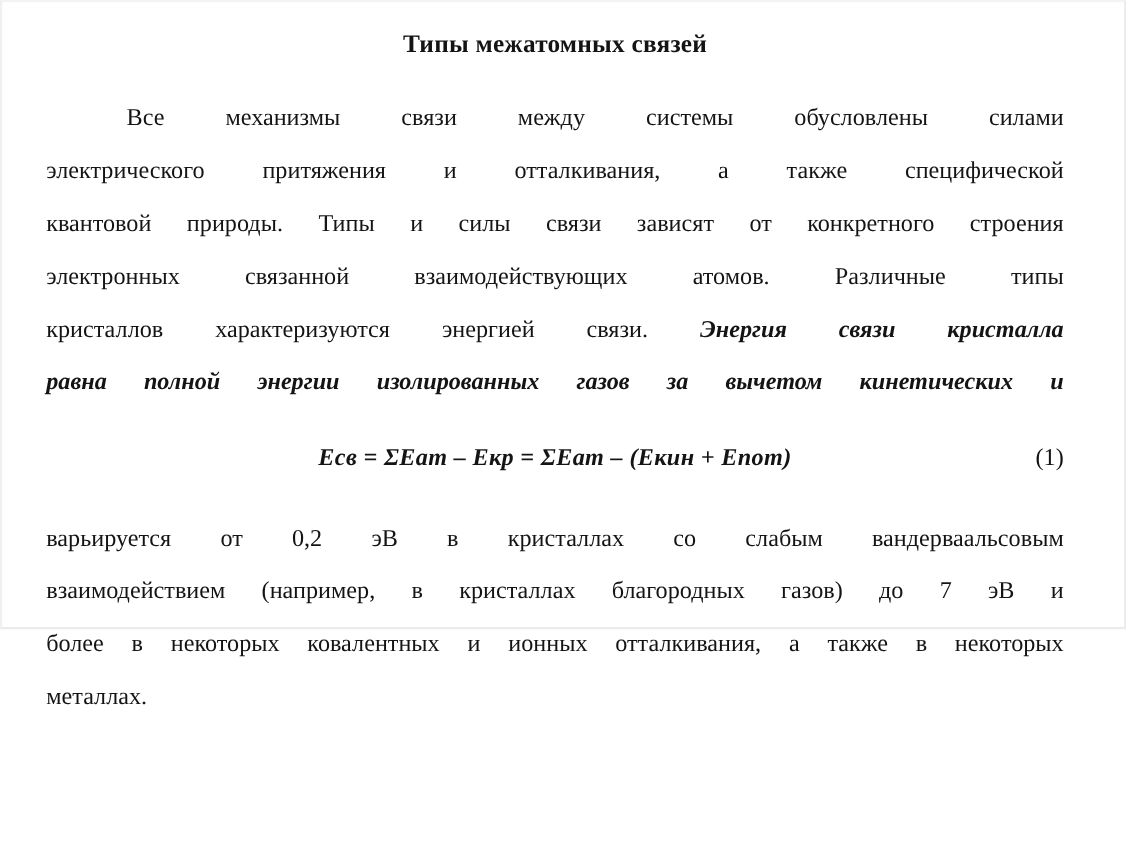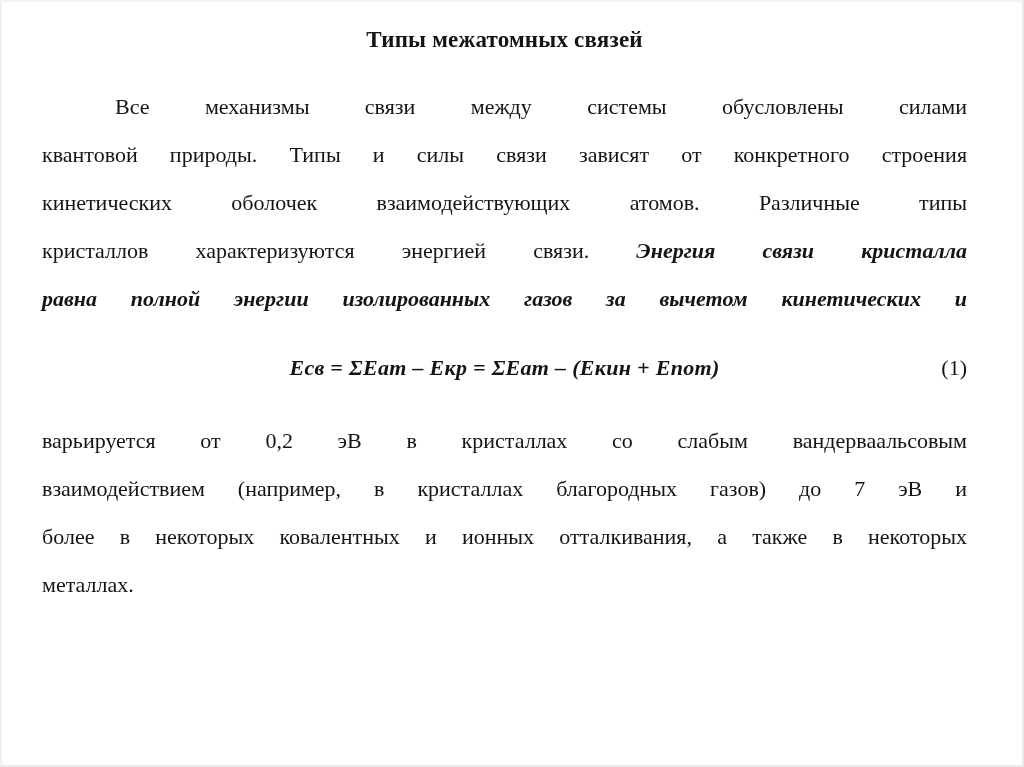--- a/index.html
+++ b/index.html
@@ -3,21 +3,21 @@
 <meta charset="utf-8">
 <style>
   html, body { margin: 0; padding: 0; background: #ffffff; }
   body {
     width: 1024px; height: 767px; overflow: hidden;
     font-family: "Liberation Serif", "DejaVu Serif", serif;
     color: #141414;
   }
   .slide {
     box-sizing: border-box;
-    width: 1024px; height: 767px;
+    width: 1024px; height: 572px;
     background: #ffffff;
     border: 2px solid;
     border-color: #f5f2f2 #efe8e8 #efeaea #f3efef;
     padding: 14px 55px 0 40px;
   }
   .title {
     text-align: center;
     font-weight: bold;
     font-size: 23px;
     line-height: 48px;
@@ -52,22 +52,23 @@
   }
 </style>
 </head>
 <body>
 
 <div class="slide">
   <div class="title">Типы межатомных связей</div>
 
   <div class="para">
       <div class="line first"><span>Все механизмы связи между системы обусловлены силами</span></div>
+      <div class="line"><span>электрического притяжения и отталкивания, а также специфической</span></div>
       <div class="line"><span>квантовой природы. Типы и силы связи зависят от конкретного строения</span></div>
-      <div class="line"><span>кинетических оболочек взаимодействующих атомов. Различные типы</span></div>
+      <div class="line"><span>электронных связанной взаимодействующих атомов. Различные типы</span></div>
       <div class="line"><span>кристаллов характеризуются энергией связи. </span><span class="em">Энергия связи кристалла</span></div>
       <div class="line"><span class="em">равна полной энергии изолированных газов за вычетом кинетических и</span></div>
     </div>
 
   <div class="formula-row">
     <span class="formula">Есв = ΣЕат – Екр = ΣЕат – (Екин + Епот)</span>
     <span class="formula-number">(1)</span>
   </div>
 
   <div class="para">

